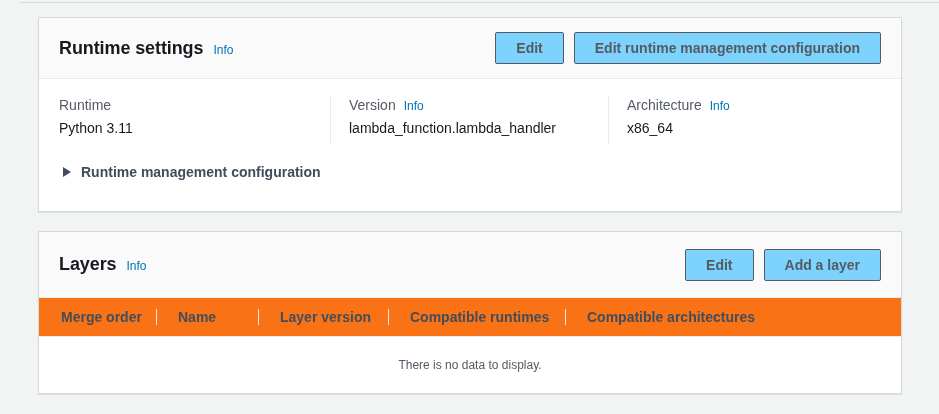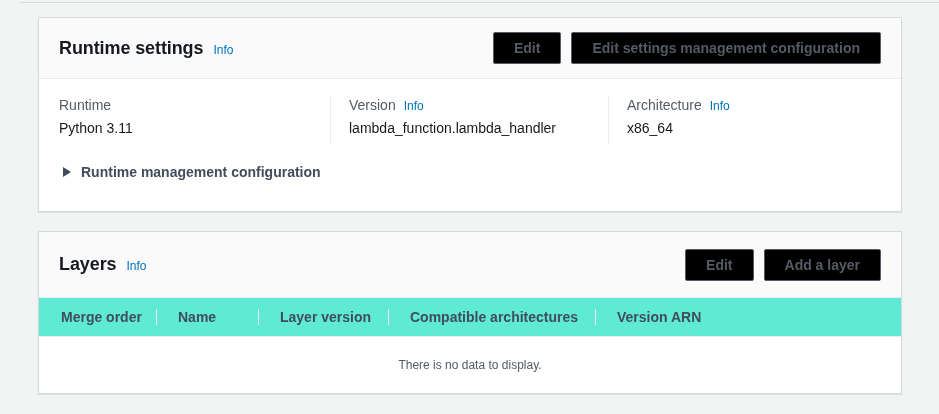--- a/index.html
+++ b/index.html
@@ -49,21 +49,21 @@
     font-weight: 400;
     color: #0073bb;
     margin-left: 10px;
     text-decoration: none;
     cursor: pointer;
   }
   .btn-group { display: flex; gap: 10px; }
   .btn {
     height: 32px;
     padding: 0 20px;
-    background: #000000;
+    background: #7dd3fc;
     border: 1px solid #545b64;
     border-radius: 2px;
     color: #545b64;
     font-family: "Liberation Sans", "DejaVu Sans", sans-serif;
     font-size: 14px;
     font-weight: 700;
     cursor: pointer;
     white-space: nowrap;
   }
 
@@ -96,21 +96,21 @@
     font-size: 14px;
     font-weight: 700;
     color: #414d5c;
   }
 
   .table-header-row {
     display: flex;
     align-items: center;
     height: 39px;
     border-bottom: 1px solid #eaeded;
-    background: #5eead4;
+    background: #f97316;
   }
   .th {
     position: relative;
     font-size: 14px;
     font-weight: 700;
     color: #414d5c;
     padding-left: 22px;
     white-space: nowrap;
     overflow: hidden;
   }
@@ -144,21 +144,21 @@
 <div class="top-divider"></div>
 
 <section class="panel panel-1">
   <header class="panel-header">
     <div class="title-group">
       <h2 class="panel-title">Runtime settings</h2>
       <a class="info-link">Info</a>
     </div>
     <div class="btn-group">
       <button class="btn">Edit</button>
-      <button class="btn">Edit settings management configuration</button>
+      <button class="btn">Edit runtime management configuration</button>
     </div>
   </header>
   <div class="panel-body">
     <div class="field-columns">
       <div class="field-col field-col-1">
         <div class="field-label-row">
           <span class="field-label">Runtime</span>
         </div>
         <div class="field-value">Python 3.11</div>
       </div>
@@ -192,17 +192,17 @@
     </div>
     <div class="btn-group">
       <button class="btn">Edit</button>
       <button class="btn">Add a layer</button>
     </div>
   </header>
   <div class="table-header-row">
     <div class="th th-1">Merge order</div>
     <div class="th th-2">Name</div>
     <div class="th th-3">Layer version</div>
+    <div class="th th-4">Compatible runtimes</div>
     <div class="th th-5">Compatible architectures</div>
-    <div class="th th-6">Version ARN</div>
   </div>
   <div class="empty-state">There is no data to display.</div>
 </section>
 
 </body></html>

